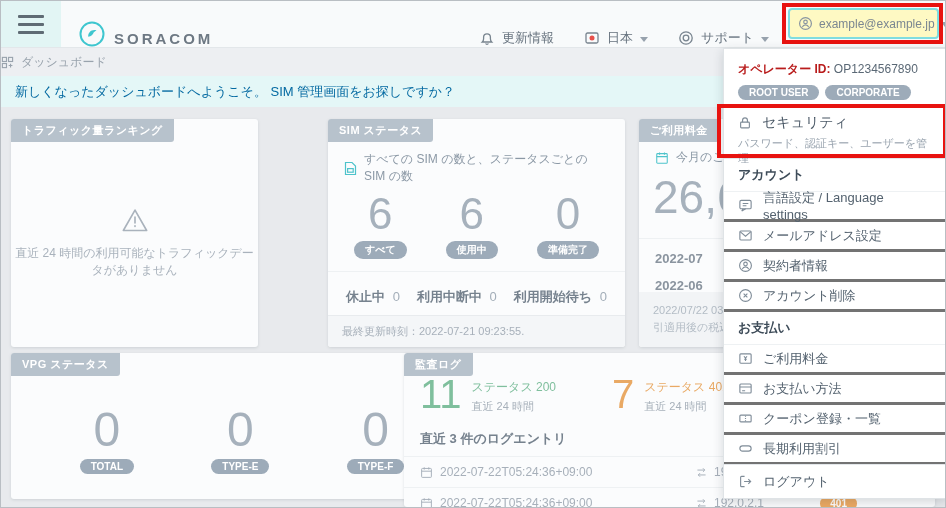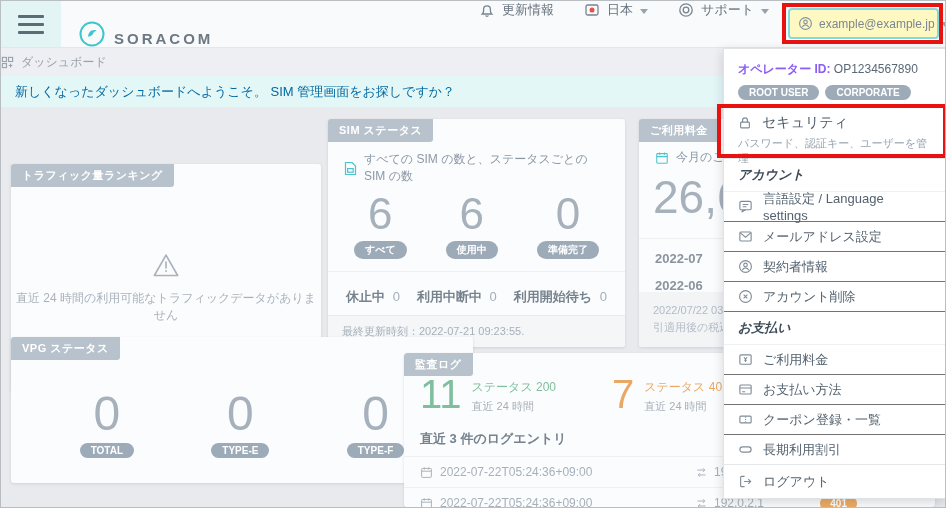--- a/index.html
+++ b/index.html
@@ -11,21 +11,21 @@
   
   .topbar { position:absolute; left:0; top:0; width:100%; height:47px;
             background:#f8fafb; border-bottom:1px solid #e3e7ea; z-index:20; }
   .hamburger { position:absolute; left:0; top:0; width:60px; height:46px;
                background:#e2f5f4; display:flex; flex-direction:column;
                justify-content:center; align-items:center; gap:5px; cursor:pointer; }
   .hamburger span { display:block; width:26px; height:3px; background:#5f6b74; border-radius:1px; }
   .brand { position:absolute; left:78px; top:0; height:46px; display:flex; align-items:flex-end; gap:9px; }
   .brand-text { font-size:15px; font-weight:bold; letter-spacing:3px; color:#6d7883; }
   .topbar-right { position:absolute; right:176px; top:0; height:46px;
-                  display:flex; align-items:flex-start; gap:30px; }
+                  display:flex; align-items:flex-end; gap:30px; }
   .tb-item { display:flex; align-items:center; gap:7px; font-size:13px; color:#66727e; cursor:pointer; }
   .caret { width:0; height:0; border-left:4px solid transparent; border-right:4px solid transparent;
            border-top:5px solid #97a2ad; margin-top:2px; }
   .annot { position:absolute; border:4px solid #e81310; z-index:60; pointer-events:none; }
   .annot-account { left:781px; top:2px; width:161px; height:41px; }
   .annot-security { left:716px; top:103px; width:230px; height:54px; }
   .account-btn { position:absolute; left:787px; top:7px; width:151px; height:31px;
                  background:#fef9c3; border:2px solid #7fdde0; border-radius:4px;
                  display:flex; align-items:center; gap:6px; padding:0 8px;
                  font-size:12px; color:#7b8791; cursor:pointer; z-index:21; }
@@ -38,24 +38,24 @@
   .notice { position:absolute; left:0; top:75px; width:100%; height:31px;
             background:#e4f7f7; display:flex; align-items:center;
             padding-left:14px; font-size:13px; color:#0369a1; }
 
   
   .card { position:absolute; background:#fbfcfd; border-radius:3px;
           box-shadow:0 1px 3px rgba(90,100,110,.18); }
   .card-tab { position:absolute; left:0; top:0; background:#b7c2cc; color:#fff;
               font-size:11px; font-weight:bold; padding:4px 11px;
               border-radius:3px 0 3px 0; letter-spacing:.5px; }
-  .card-traffic { left:10px; top:118px; width:310px; height:228px;margin-top:45px; }
+  .card-traffic { left:10px; top:118px; width:247px; height:228px; }
   .card-sim     { left:327px; top:118px; width:297px; height:228px; }
   .card-billing { left:638px; top:118px; width:296px; height:228px; }
-  .card-vpg     { left:10px; top:336px; width:462px; height:146px; }
+  .card-vpg     { left:10px; top:352px; width:462px; height:146px; }
   .card-audit   { left:403px; top:352px; width:531px; height:154px; overflow:hidden; }
 
   .empty-state { padding-top:88px; text-align:center; color:#a9b2bc; }
   .empty-state .msg { font-size:12px; margin-top:8px; }
 
   .card-sub { display:flex; align-items:center; gap:7px; font-size:12px; color:#8b98a5; }
   .sim-sub { padding:32px 16px 0; }
   .bignum { font-size:44px; font-weight:300; color:#a6b1bc; line-height:1.05; }
   .sim-stats { display:flex; justify-content:space-between; padding:6px 26px 0; }
   .stat-col { display:flex; flex-direction:column; align-items:center; gap:4px; }
@@ -95,29 +95,29 @@
   .log-right { width:224px; display:flex; align-items:center; gap:6px;
                margin-left:auto; padding-right:62px; }
   .badge-orange { background:#edaa63; color:#fff; font-size:10px; font-weight:bold;
                   padding:2px 10px; border-radius:9px; margin-left:auto; }
 
   
   .dropdown { position:absolute; left:722px; top:47px; width:224px; background:#fff;
               border:1px solid #dfe3e6; box-shadow:0 3px 10px rgba(40,50,60,.18); z-index:50; }
   .dd-header { height:56px; padding:12px 14px 0; border-bottom:1px solid #e4e8eb; }
   .dd-op { font-size:12px; color:#5a6875; }
-  .dd-op b { color:#8b5cf6;margin-top:48px; }
+  .dd-op b { color:#b91c1c;margin-top:48px; }
   .dd-badges { display:flex; gap:6px; margin-top:7px; }
   .dd-security { height:54px; padding:9px 14px 0; border-bottom:1px solid #e4e8eb; cursor:pointer; }
   .dd-sec-row { display:flex; align-items:center; gap:10px; font-size:14px; color:#4a5866; }
   .dd-sec-desc { font-size:11px; color:#98a3ae; margin-top:4px; }
   .dd-section { padding:7px 14px; font-size:13px; font-weight:bold; color:#3e4c59;
-                border-bottom:1px solid #eef1f3;font-style:italic; }
+                border-bottom:1px solid #eef1f3; }
   .dd-item { height:30px; padding:0 14px; display:flex; align-items:center; gap:10px;
-             font-size:13px; color:#54626f; border-bottom:1px solid #737373; cursor:pointer; }
+             font-size:13px; color:#54626f; border-bottom:3px solid #737373; cursor:pointer; }
   .dd-logout { border-top:1px solid #e4e8eb; border-bottom:none; height:34px; margin-top:-1px; }
 
   .icn { flex:none; display:inline-flex; }
   svg { display:block; }
 </style>
 </head>
 <body>
 
 <div class="screen">
 

